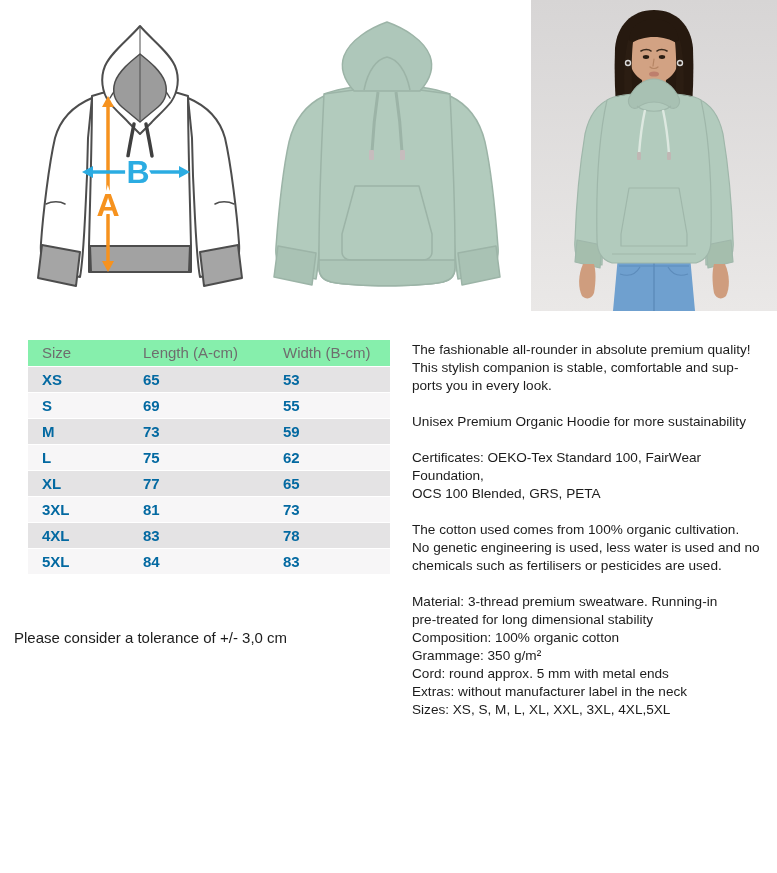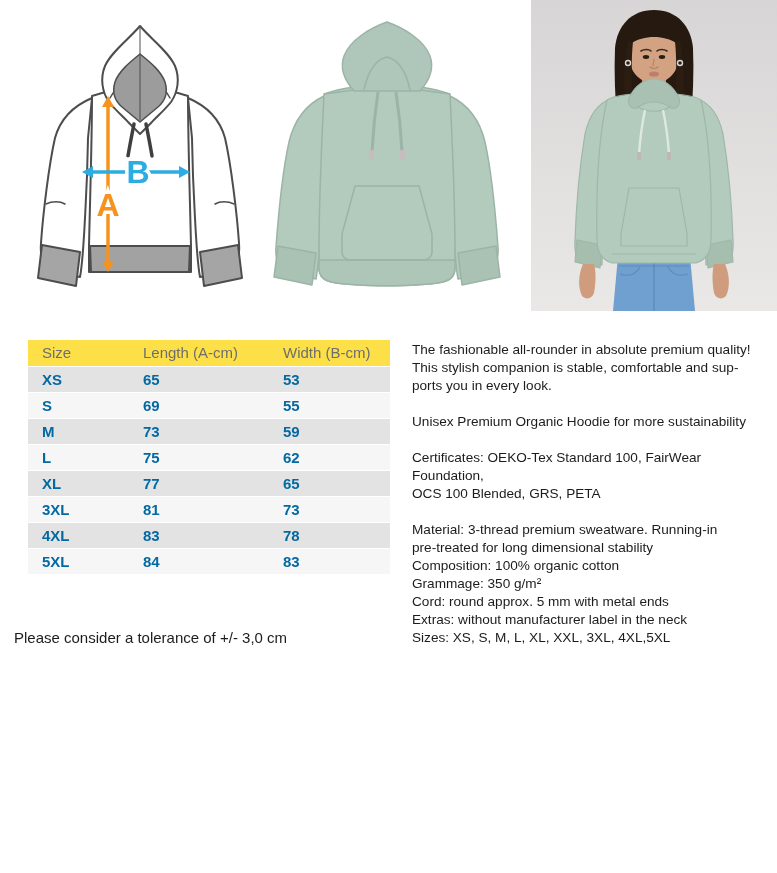--- a/index.html
+++ b/index.html
@@ -25,21 +25,21 @@
     position: absolute; left: 28px; top: 340px; width: 362px;
     border-collapse: collapse; table-layout: fixed;
     font-size: 15px;
   }
   .size-table th, .size-table td {
     height: 26px; padding: 0; text-align: left;
     font-weight: 400; vertical-align: middle;
     border-bottom: 1px solid #ffffff;
   }
   .size-table th:first-child, .size-table td:first-child { padding-left: 14px; }
-  .size-table thead th { background: #fde047; color: #6e6e6e; }
+  .size-table thead th { background: #86efac; color: #6e6e6e; }
   .size-table tbody td { color: #0369a1; font-weight: bold; }
   .size-table tbody tr:nth-child(odd)  td { background: #e4e3e4; }
   .size-table tbody tr:nth-child(even) td { background: #f7f6f7; }
 
   .tolerance-note {
     position: absolute; left: 14px; top: 629px;
     font-size: 15px; color: #1c1c1c;
   }
 
   
@@ -253,20 +253,23 @@
 
   <div class="tolerance-note">Please consider a tolerance of +/- 3,0 cm</div>
 
   <div class="description">
     <p>The fashionable all-rounder in absolute premium quality!
 This stylish companion is stable, comfortable and sup-
 ports you in every look.</p>
     <p>Unisex Premium Organic Hoodie for more sustainability</p>
     <p>Certificates: OEKO-Tex Standard 100, FairWear Foundation,
 OCS 100 Blended, GRS, PETA</p>
+    <p>The cotton used comes from 100% organic cultivation.
+No genetic engineering is used, less water is used and no
+chemicals such as fertilisers or pesticides are used.</p>
     <p>Material: 3-thread premium sweatware. Running-in
 pre-treated for long dimensional stability
 Composition: 100% organic cotton
 Grammage: 350 g/m²
 Cord: round approx. 5 mm with metal ends
 Extras: without manufacturer label in the neck
 Sizes: XS, S, M, L, XL, XXL, 3XL, 4XL,5XL</p>
   </div>
 
 </div>

